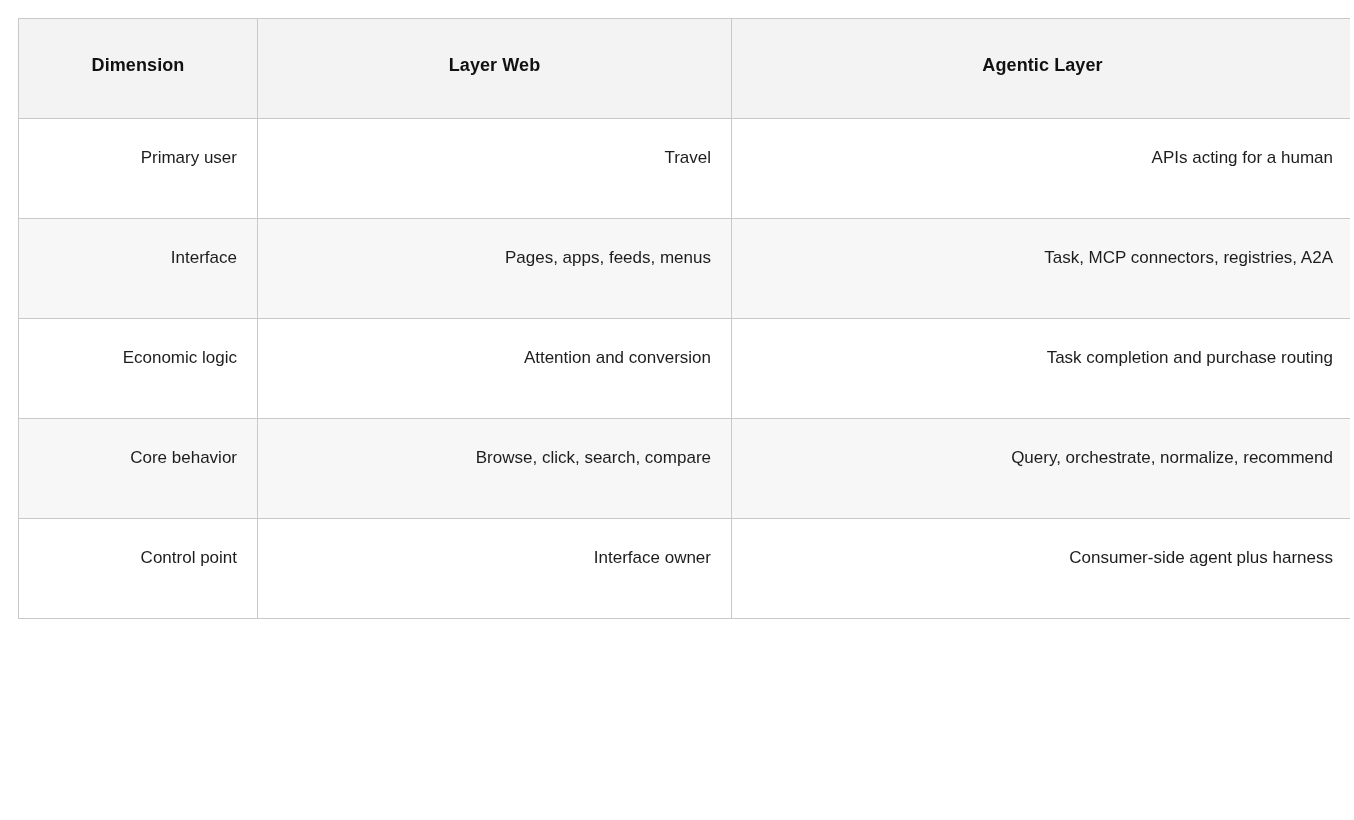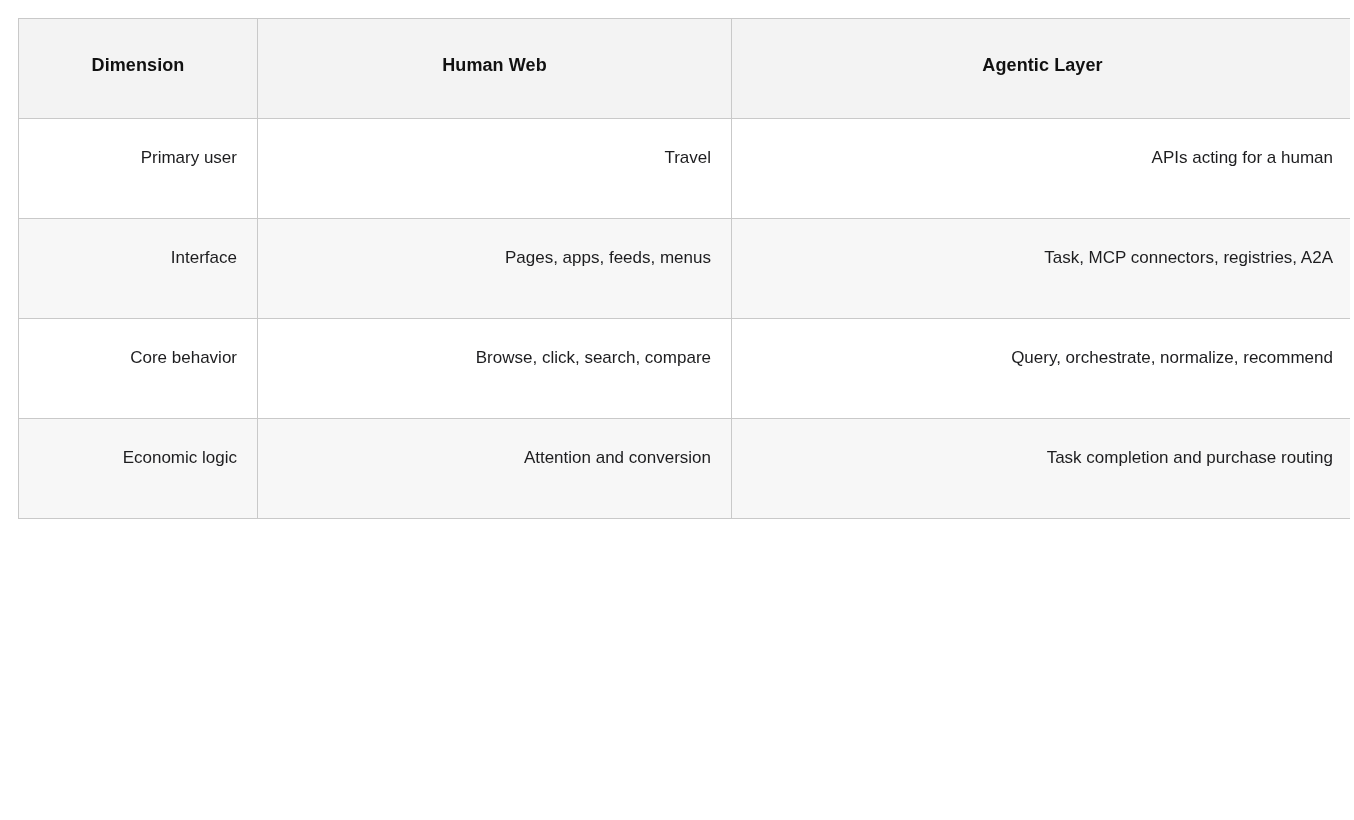--- a/index.html
+++ b/index.html
@@ -65,40 +65,45 @@
 <div class="page">
   <table class="comparison">
     <colgroup>
       <col class="col-dimension">
       <col class="col-human">
       <col class="col-agentic">
     </colgroup>
     <thead>
       <tr>
         <th>Dimension</th>
-        <th>Human Web</th>
+        <th>Layer Web</th>
         <th>Agentic Layer</th>
       </tr>
     </thead>
     <tbody>
       <tr>
         <td>Primary user</td>
         <td>Travel</td>
         <td>APIs acting for a human</td>
       </tr>
       <tr>
         <td>Interface</td>
         <td>Pages, apps, feeds, menus</td>
         <td>Task, MCP connectors, registries, A2A</td>
       </tr>
       <tr>
+        <td>Economic logic</td>
+        <td>Attention and conversion</td>
+        <td>Task completion and purchase routing</td>
+      </tr>
+      <tr>
         <td>Core behavior</td>
         <td>Browse, click, search, compare</td>
         <td>Query, orchestrate, normalize, recommend</td>
       </tr>
       <tr>
-        <td>Economic logic</td>
-        <td>Attention and conversion</td>
-        <td>Task completion and purchase routing</td>
+        <td>Control point</td>
+        <td>Interface owner</td>
+        <td>Consumer-side agent plus harness</td>
       </tr>
     </tbody>
   </table>
 </div>
 
 </body></html>

